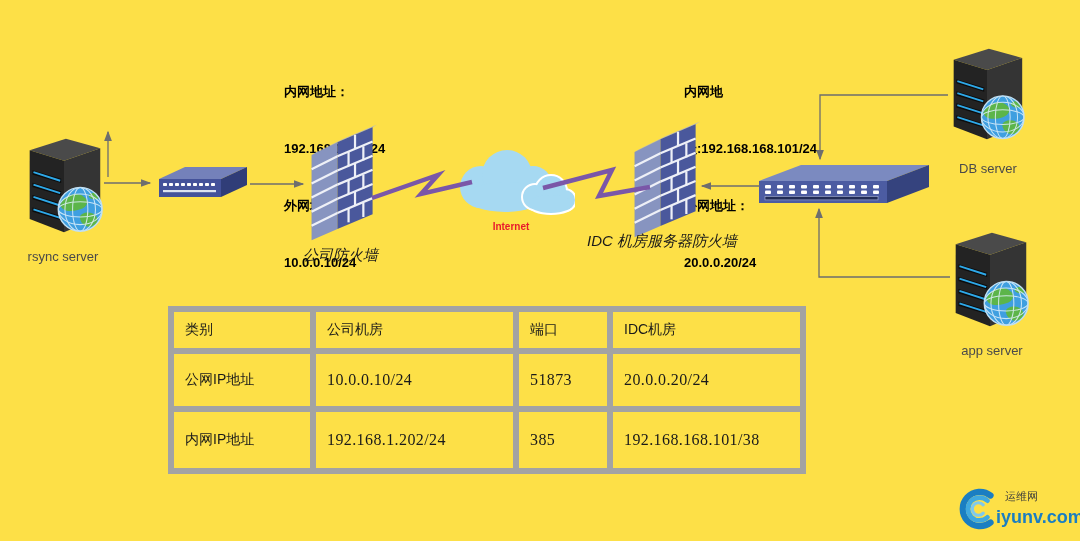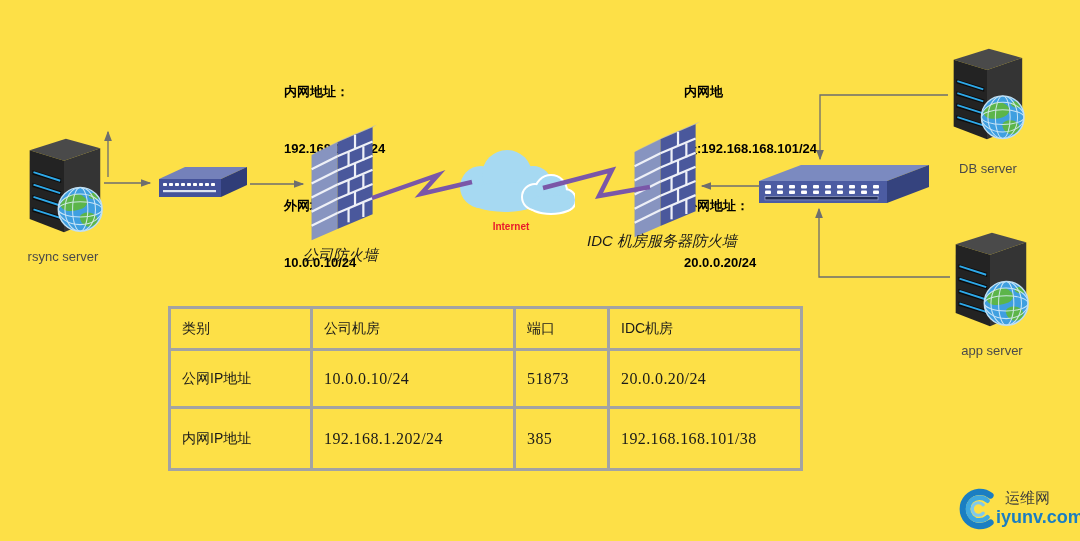--- a/index.html
+++ b/index.html
@@ -7,27 +7,27 @@
           font-family:"Liberation Sans",sans-serif;overflow:hidden;}
   .abs{position:absolute;}
   svg.defs{position:absolute;width:0;height:0;}
   .overlay{position:absolute;left:0;top:0;width:1080px;height:541px;pointer-events:none;}
   .anno{position:absolute;font-weight:bold;font-size:13px;line-height:19px;color:#000;white-space:pre;}
   .node-label{position:absolute;font-size:13px;color:#4a4a4a;text-align:center;margin-top:20px;}
   .fw-label{position:absolute;font-size:15px;color:#1a1a1a;white-space:pre;font-style:italic;}
   .internet-label{position:absolute;left:461px;top:221px;width:100px;text-align:center;
                   font-weight:bold;font-size:10px;color:#e8192c;}
   table.iptable{position:absolute;left:168px;top:306px;border-collapse:collapse;table-layout:fixed;}
-  .iptable td,.iptable th{border:3px solid #a3a3a3;padding:0 4px 0 11px;vertical-align:middle;
+  .iptable td,.iptable th{border:6px solid #a3a3a3;padding:0 4px 0 11px;vertical-align:middle;
        font-size:14px;font-weight:normal;color:#1a1a1a;text-align:left;}
   .iptable .val{font-family:"Liberation Serif",serif;font-size:16px;letter-spacing:.4px;}
   .notes{position:absolute;left:100px;top:484px;font-size:16.5px;line-height:27px;
          color:#111;font-weight:600;white-space:pre-wrap;}
   .logo{position:absolute;left:953px;top:483px;width:126px;height:54px;}
-  .logo .sitename{position:absolute;left:52px;top:6px;font-size:15px;color:#3c3c3c;}
+  .logo .sitename{position:absolute;left:52px;top:6px;font-size:11px;color:#3c3c3c;}
   .logo .domain{position:absolute;left:43px;top:24px;font-size:18px;font-weight:bold;color:#1a7ec2;}
 </style>
 </head>
 <body>
 
 <div class="canvas">
 
   <svg class="defs" aria-hidden="true">
     <defs>
       <clipPath id="gclip">

